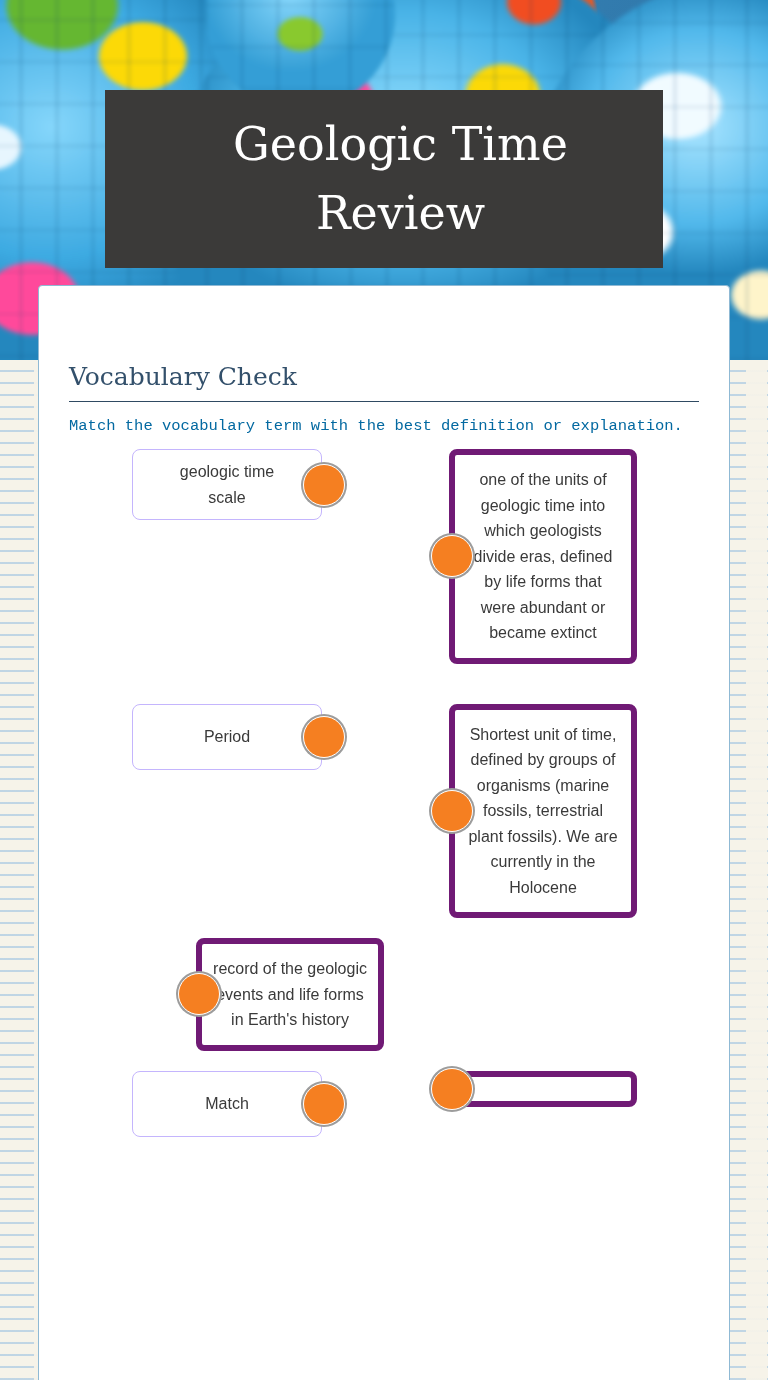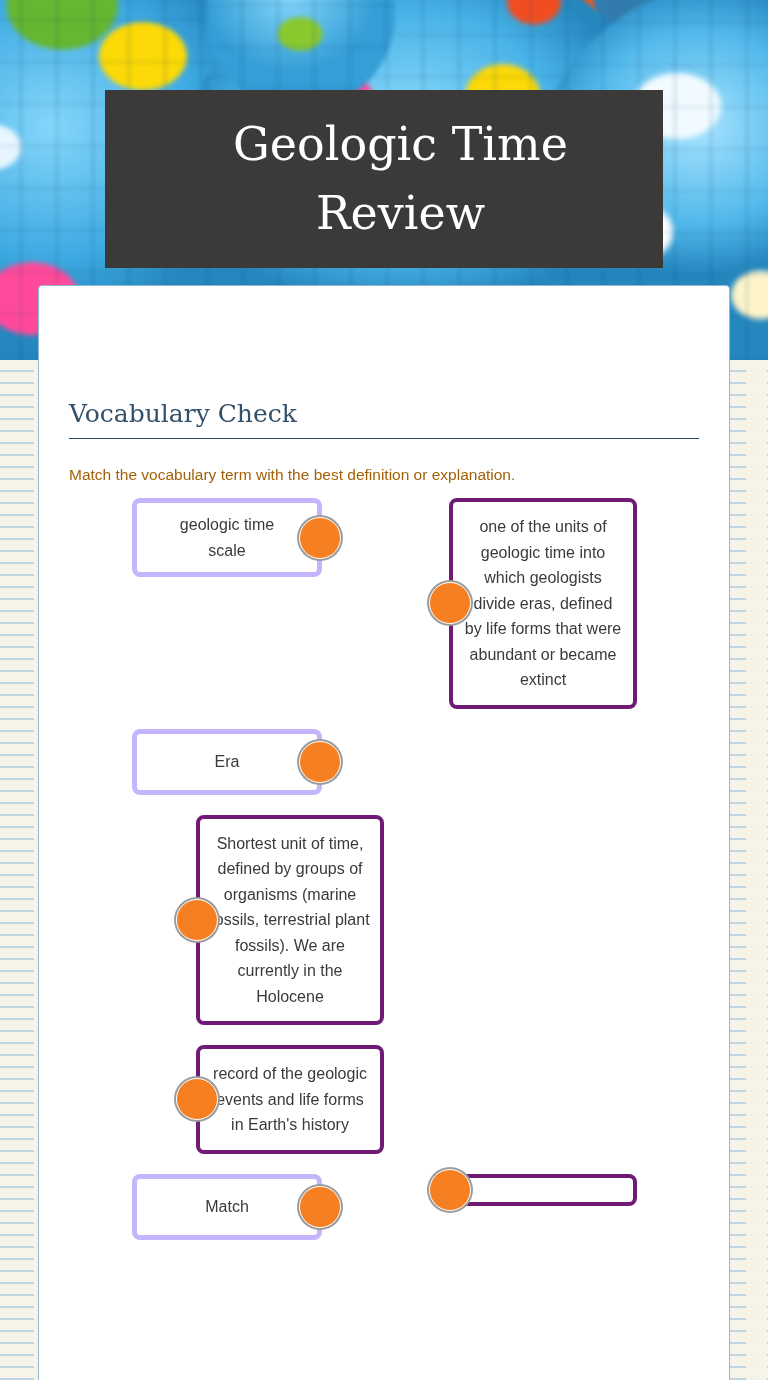--- a/index.html
+++ b/index.html
@@ -75,38 +75,38 @@
   }
 
   
   .card {
     position:absolute; left:38px; top:285px; width:692px; height:1200px;
     background:#ffffff; border:1px solid #8fb9d4; border-radius:4px 4px 0 0;
     padding:76px 30px 40px 30px;
   }
   .section-title {
     font-family:"DejaVu Serif", serif; font-weight:500;
-    color:#33506b; font-size:25px; line-height:1.2;margin-top:37px;
+    color:#33506b; font-size:25px; line-height:1.2;
   }
   hr.section-rule { border:none; border-top:1px solid #2f4a62; margin-top:9px; }
-  .instructions { margin-top:26px; font-size:15.5px; color:#a16207; line-height:20px; }
+  .instructions { margin-top:14px; font-size:15.5px; color:#0369a1; line-height:20px;font-family:Liberation Mono, monospace; }
 
   
   .pairs { margin-top:13px; }
   .pair-row { display:flex; align-items:flex-start; margin-bottom:20px; }
   .term-box {
     position:relative; margin-left:63px; width:190px; min-height:66px;
-    border:5px solid #c4b5fd; border-radius:8px; background:#fff;
+    border:1px solid #c4b5fd; border-radius:8px; background:#fff;
     display:flex; align-items:center; justify-content:center;
     padding:9px 26px; text-align:center;
     font-size:16px; line-height:25.5px; color:#3a3a3a;
   }
   .def-box {
     position:relative; margin-left:127px; width:188px;
-    border:4px solid #701a75; border-radius:8px; background:#fff;
+    border:6px solid #701a75; border-radius:8px; background:#fff;
     padding:12px 10px; text-align:center;
     font-size:16px; line-height:25.5px; color:#3a3a3a;
   }
   .dot {
     position:absolute; top:50%; transform:translateY(-50%);
     width:42px; height:42px; border-radius:50%;
     background:#f57f21; border:1px solid #ffffff;
     box-shadow:0 0 0 2px #9c9c9c; cursor:pointer; z-index:2;
   }
   .dot-right { right:-24px; }
@@ -138,27 +138,27 @@
       <span class="term-text">geologic time scale</span>
       <span class="dot dot-right"></span>
     </div>
     <div class="def-box">
       <span class="dot dot-left"></span>
       <span class="def-text">one of the units of geologic time into which geologists divide eras, defined by life forms that were abundant or became extinct</span>
     </div>
   </div>
 
   <div class="pair-row">
-    <div class="term-box">
-      <span class="term-text">Era</span>
-      <span class="dot dot-right"></span>
-    </div>
   </div>
 
   <div class="pair-row">
+    <div class="term-box">
+      <span class="term-text">Period</span>
+      <span class="dot dot-right"></span>
+    </div>
     <div class="def-box">
       <span class="dot dot-left"></span>
       <span class="def-text">Shortest unit of time, defined by groups of organisms (marine fossils, terrestrial plant fossils). We are currently in the Holocene</span>
     </div>
   </div>
 
   <div class="pair-row">
     <div class="def-box">
       <span class="dot dot-left"></span>
       <span class="def-text">record of the geologic events and life forms in Earth's history</span>

